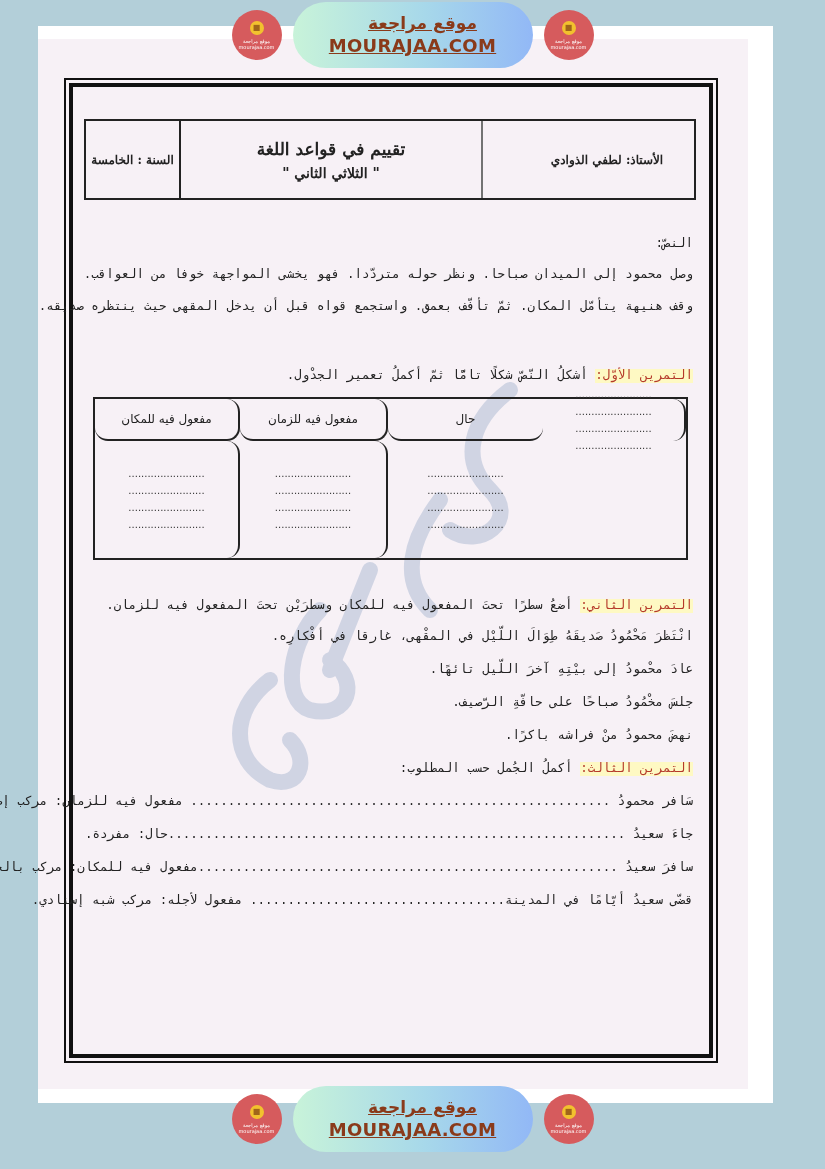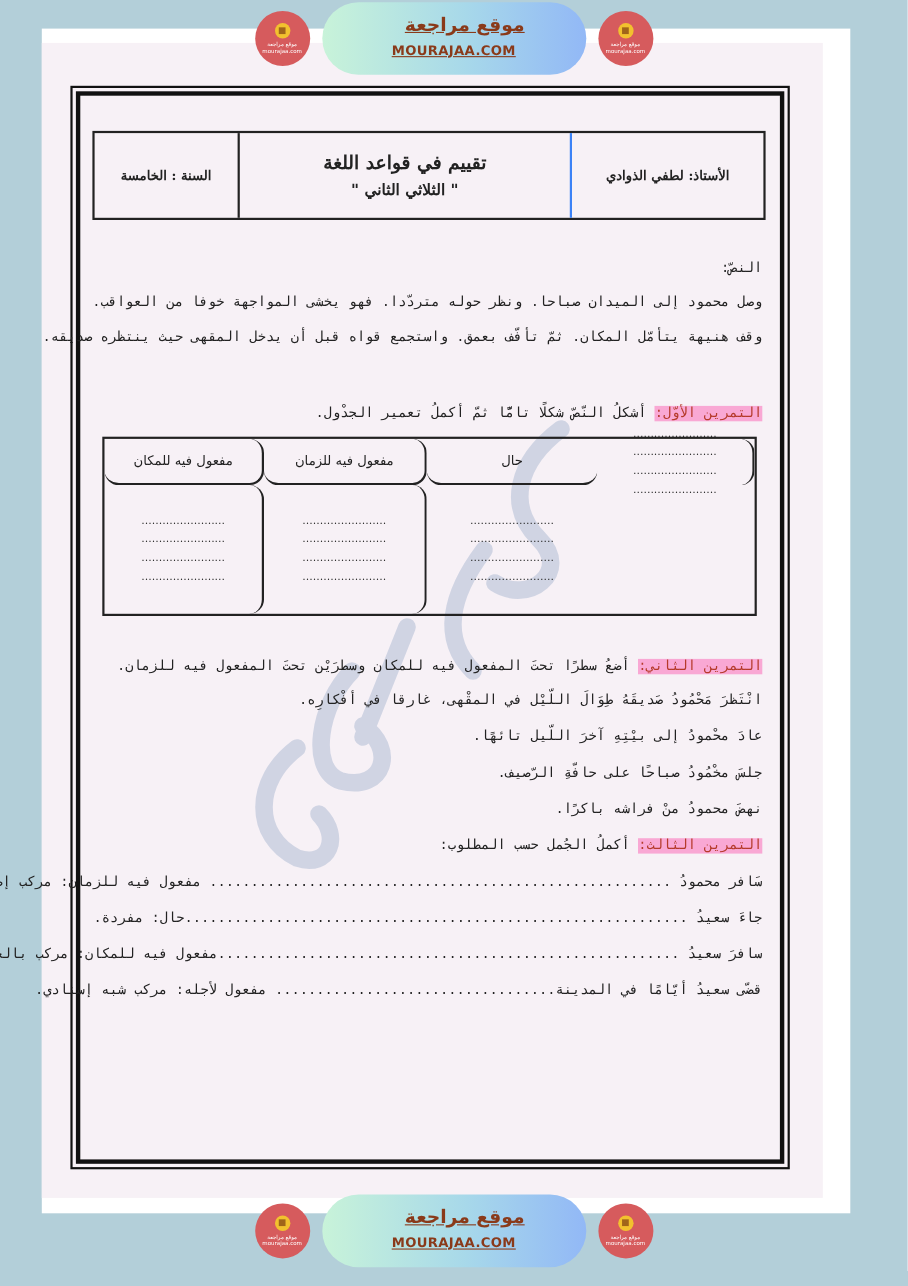--- a/index.html
+++ b/index.html
@@ -52,48 +52,48 @@
       width: 240px; height: 66px; border-radius: 33px;
       background: linear-gradient(90deg, #c8f3d9 0%, #a7d8ea 55%, #92b8f6 100%);
       display: flex; flex-direction: column; align-items: center; justify-content: center;
       margin: 0 6px;
     }
     .pill .ar, .pill .en {
       color: #8a3a1a; font-weight: bold; text-decoration: underline;
       font-family: "DejaVu Sans", sans-serif;
     }
     .pill .ar { font-size: 17px; line-height: 22px; direction: rtl; margin-left: 20px; }
-    .pill .en { font-size: 12px; line-height: 24px; letter-spacing: 0.3px; }
+    .pill .en { font-size: 18px; line-height: 24px; letter-spacing: 0.3px; }
 
     .header-table {
       position: absolute; left: 84px; top: 119px;
       width: 612px; height: 81px;
       border: 2px solid #222; box-sizing: border-box;
       display: flex; flex-direction: row-reverse;
       background: #f7f1f6;
     }
     .header-table .cell {
       display: flex; align-items: center; justify-content: center;
       flex-direction: column;
       font-family: "DejaVu Serif", serif; font-weight: bold; color: #222;
       direction: rtl;
     }
-    .header-table .c-teacher { width: 174px; border-left: 2px solid #3b82f6; font-size: 12px; }
+    .header-table .c-teacher { width: 174px; border-left: 2px solid #737373; font-size: 12px; padding-left: 37px; }
     .header-table .c-title { width: 300px; border-left: 2px solid #222; }
     .header-table .c-year { flex: 1; font-size: 12px; }
     .c-title .t1 { font-size: 17px; line-height: 26px; }
     .c-title .t2 { font-size: 14px; line-height: 22px; }
 
     .rtl-text {
       position: absolute; right: 132px;
       direction: rtl; text-align: left;
       font-family: Liberation Mono, monospace;
       color: #222; font-size: 12.5px; white-space: nowrap;
     }
-    .hl { background: #f9a8d4; color: #b53a2a; }
+    .hl { background: #fef9c3; color: #b53a2a; }
 
     .grid {
       position: absolute; left: 93px; top: 397px;
       width: 595px; height: 163px;
       border: 2px solid #222; box-sizing: border-box;
       display: grid;
       grid-template-columns: 145px 148px 155px 1fr;
       grid-template-rows: 42px 1fr;
       direction: ltr;
     }

